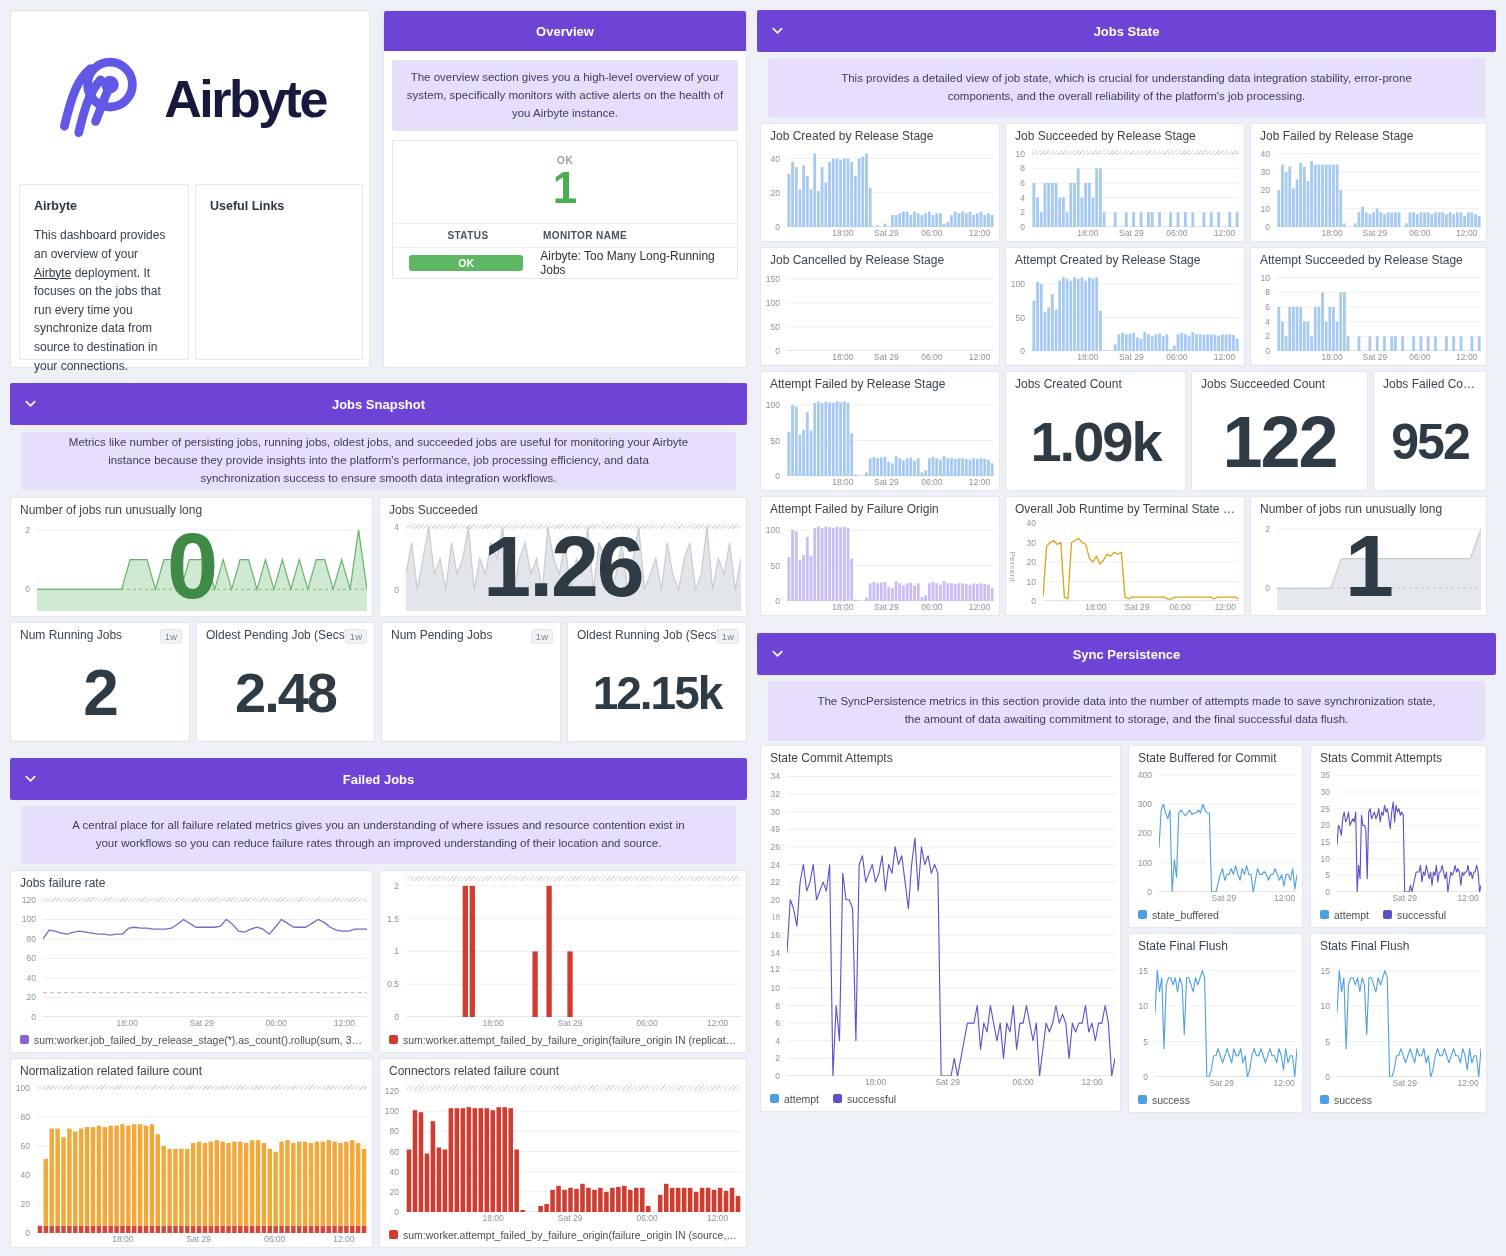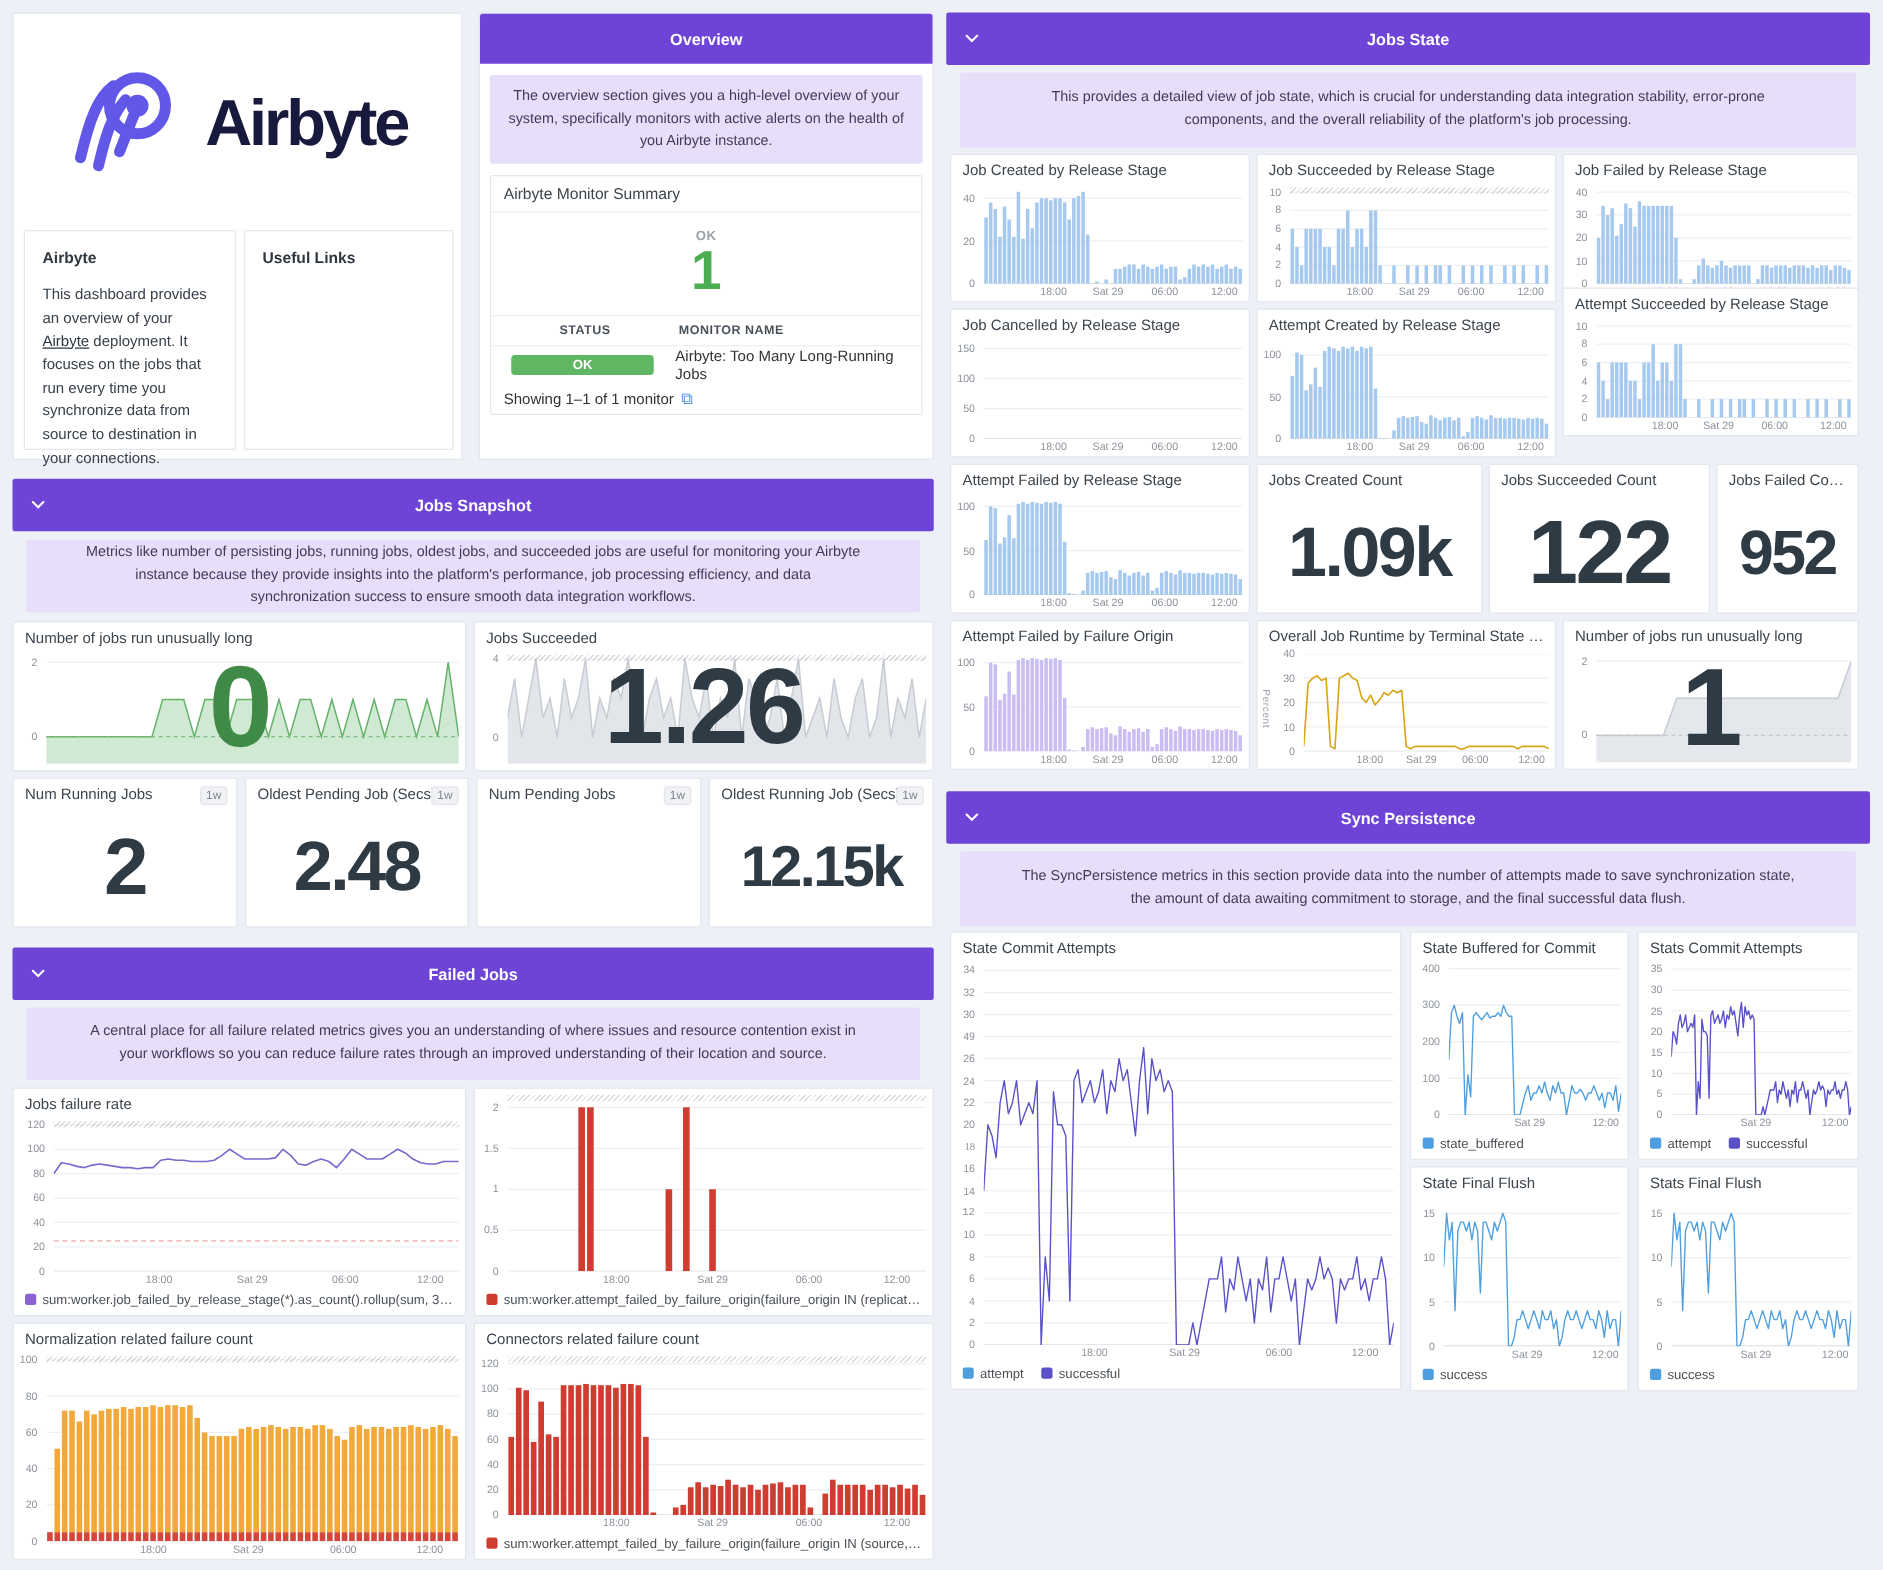--- a/index.html
+++ b/index.html
@@ -116,35 +116,31 @@
   </div>
 </div>
 
 <div class="panel" style="left:383px;top:10px;width:364px;height:358px;border:none;background:transparent">
   <div style="background:#fff;border:1px solid #e2e6ed;border-radius:2px;height:100%;box-sizing:border-box;">
     <div class="ov-header">
         <span>Overview</span>
       </div>
     <div class="ov-desc">The overview section gives you a high-level overview of your system, specifically monitors with active alerts on the health of you Airbyte instance.</div>
     <div class="ms-panel">
-      <div class="ms-title">Airbyte Monitor Summary</div>
       <div class="ms-center">
         <div class="ms-status-label">OK</div>
         <div class="ms-count">1</div>
       </div>
       <div class="ms-head">
         <span class="c1">STATUS</span>
         <span>MONITOR NAME</span>
       </div>
       <div class="ms-row">
         <span class="ok-pill">OK</span>
         <span class="ms-name">Airbyte: Too Many Long-Running Jobs</span>
-      </div>
-      <div class="ms-footer">
-        <span>Showing 1–1 of 1 monitor</span><span class="ext-icon">⧉</span>
       </div>
     </div>
   </div>
 </div>
 
 <div class="section-header" style="left:10px;top:383px;width:737px">
   <span class="chev"><svg width="15" height="15" viewBox="0 0 16 16">
         <path d="M3.5 6l4.5 4.5L12.5 6" stroke="#fff" stroke-width="1.8" fill="none" stroke-linecap="round"></path>
       </svg></span>
   <span>Jobs Snapshot</span>
@@ -856,21 +852,21 @@
         <span style="top: 13.0435%;">100</span>
       </div>
       <div class="xticks" style="left: 26px; right: 5px;">
         <span style="left: 27%;">18:00</span>
         <span style="left: 48%;">Sat 29</span>
         <span style="left: 70%;">06:00</span>
         <span style="left: 93%;">12:00</span>
       </div>
     </div>
 </div>
-<div class="panel chart-panel" style="left:1250px;top:230px;width:237px;height:119px">
+<div class="panel chart-panel" style="left:1250px;top:247px;width:237px;height:119px">
   <div class="panel-title">Attempt Succeeded by Release Stage</div>
   <div class="plot">
       <div class="plot-area" style="inset: 5px 5px 14px 26px;">
         <svg viewBox="0 0 100 100" preserveAspectRatio="none">
           <line x1="0" x2="100" y1="100.00" y2="100.00" stroke="#c9cdd3" stroke-width="1" vector-effect="non-scaling-stroke"></line>
           <line x1="0" x2="100" y1="80.95" y2="80.95" stroke="#edeff2" stroke-width="1" vector-effect="non-scaling-stroke"></line>
           <line x1="0" x2="100" y1="61.90" y2="61.90" stroke="#edeff2" stroke-width="1" vector-effect="non-scaling-stroke"></line>
           <line x1="0" x2="100" y1="42.86" y2="42.86" stroke="#edeff2" stroke-width="1" vector-effect="non-scaling-stroke"></line>
           <line x1="0" x2="100" y1="23.81" y2="23.81" stroke="#edeff2" stroke-width="1" vector-effect="non-scaling-stroke"></line>
           <line x1="0" x2="100" y1="4.76" y2="4.76" stroke="#edeff2" stroke-width="1" vector-effect="non-scaling-stroke"></line>

